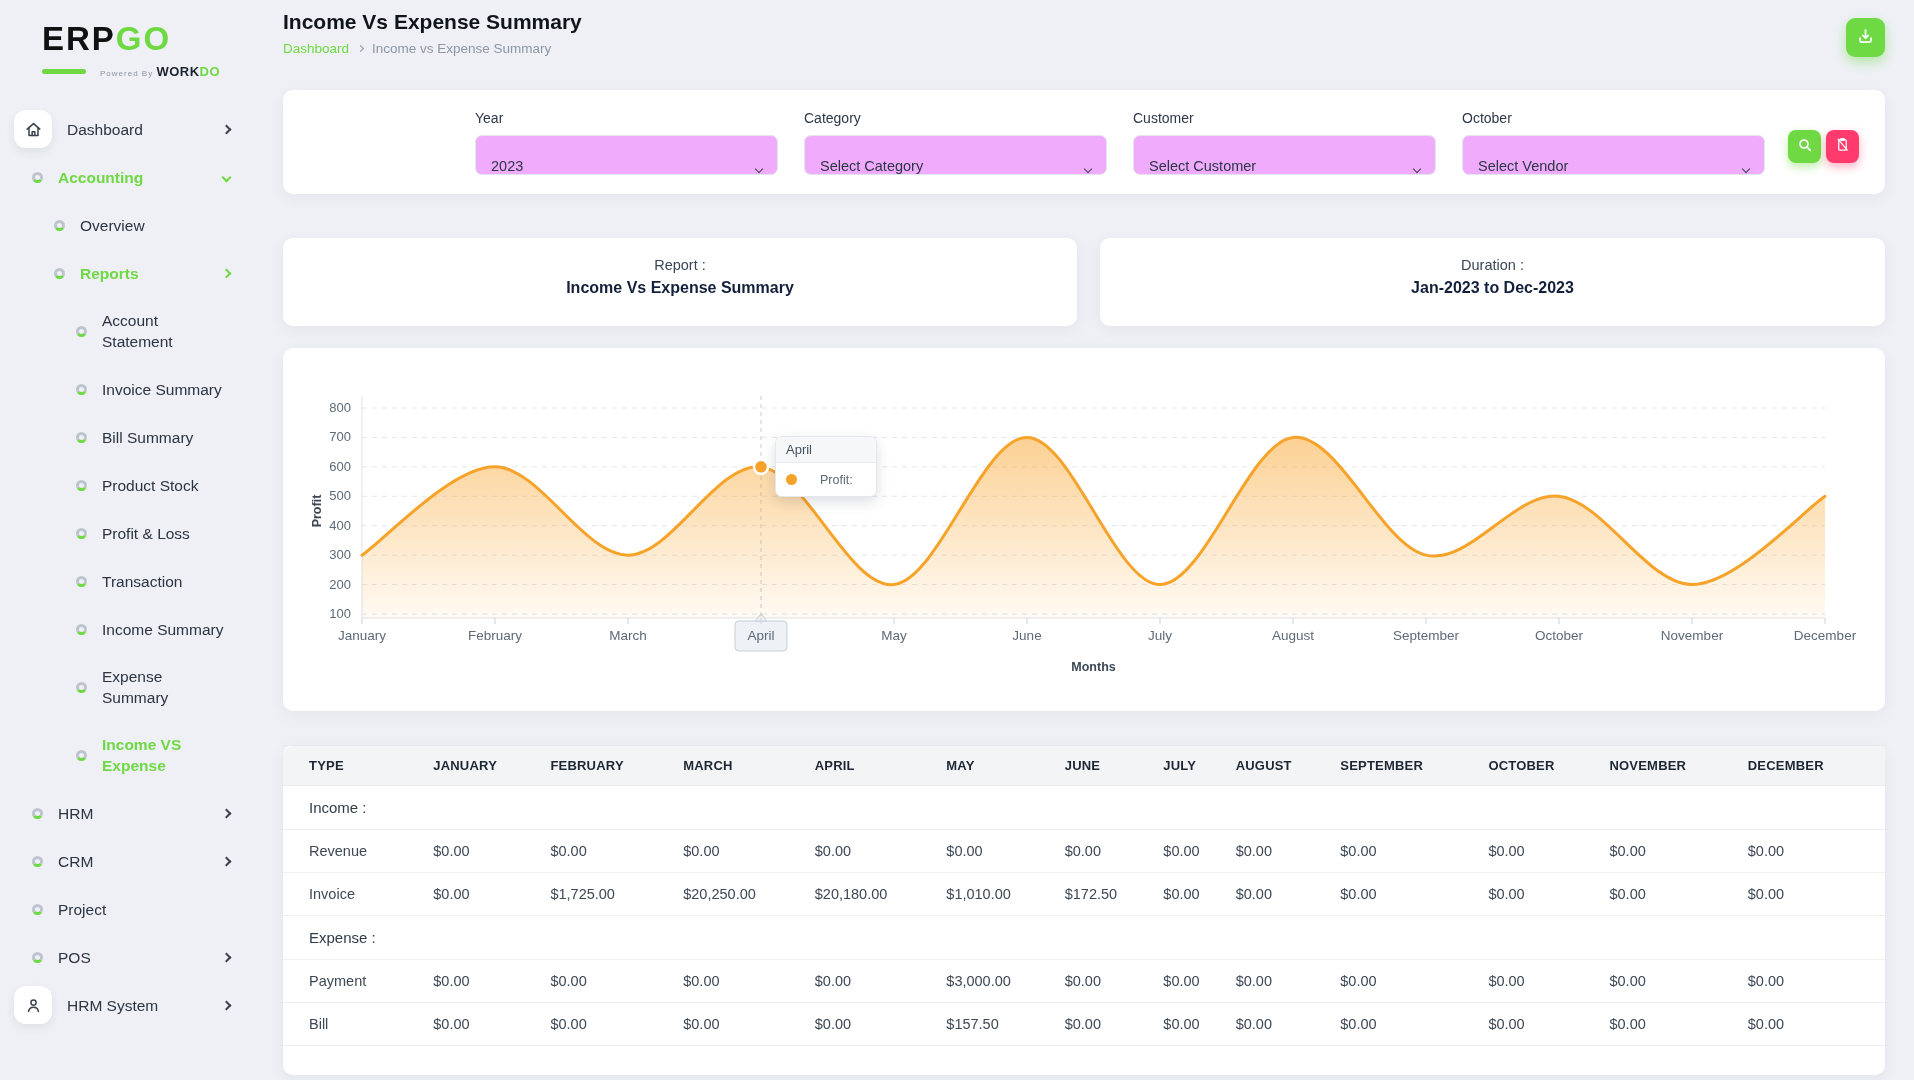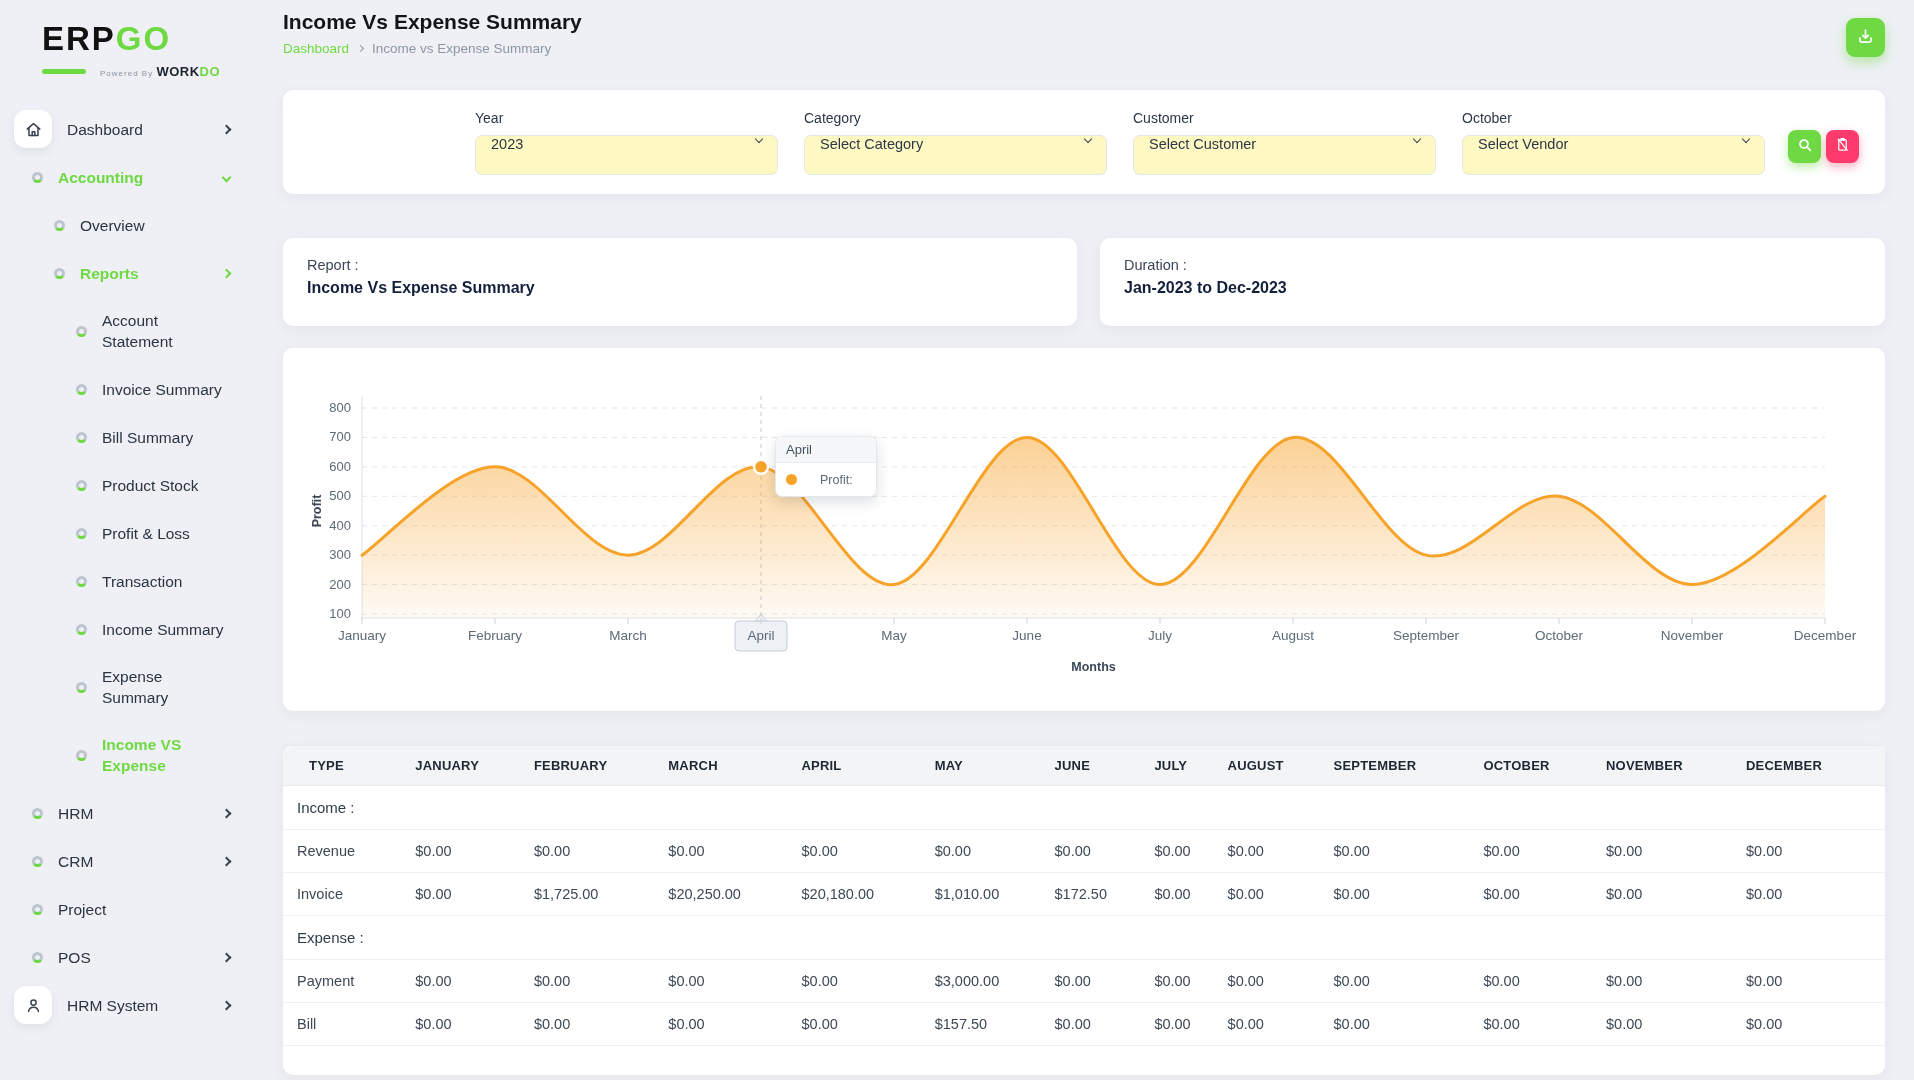--- a/index.html
+++ b/index.html
@@ -41,29 +41,29 @@
   .crumb-sep { width:5px; height:5px; border-right:1.8px solid #8d96a3; border-bottom:1.8px solid #8d96a3; transform:rotate(-45deg); }
   .crumb-cur { color:#8d96a3; }
   .dl-btn { position:absolute; right:0; top:8px; width:39px; height:39px; background:#6fd943; border:none; border-radius:9px; display:flex; align-items:center; justify-content:center; cursor:pointer; box-shadow:0 5px 12px rgba(111,217,67,.45); }
 
   .card { background:#fff; border-radius:10px; box-shadow:0 4px 16px rgba(35,46,60,.05); }
 
   
   .filter-card { margin-top:34px; height:104px; display:flex; align-items:center; padding-left:192px; gap:26px; }
   .f-field { width:303px; }
   .f-label { font-size:14px; color:#2c3748; margin-bottom:9px; }
-  .f-select { height:40px; border:1px solid #e2e5ea; border-radius:7px; display:flex; align-items:flex-start; justify-content:space-between; padding:0 15px; font-size:14.5px; color:#2c3646; cursor:pointer; background:#fef9c3; }
+  .f-select { height:40px; border:1px solid #e2e5ea; border-radius:7px; display:flex; align-items:flex-end; justify-content:space-between; padding:0 15px; font-size:14.5px; color:#2c3646; cursor:pointer; background:#f0abfc; }
   .f-select .chev { margin:0 0 2px 0; width:6px; height:6px; border-width:1.8px; }
   .f-btns { display:flex; gap:5px; margin-left:-3px; align-self:center; margin-top:8px; }
   .btn-sq { width:33px; height:33px; border:none; border-radius:8px; display:flex; align-items:center; justify-content:center; cursor:pointer; }
   .btn-search { background:#6fd943; box-shadow:0 4px 10px rgba(111,217,67,.45); }
   .btn-reset { background:#ff3b6e; box-shadow:0 4px 10px rgba(255,59,110,.4); }
 
   
-  .rcards { display:flex; gap:23px; margin-top:44px; }
+  .rcards { display:flex; gap:23px; margin-top:44px;text-align:center; }
   .rcard { height:88px; padding:19px 24px; }
   .rcard:nth-child(1){ width:794px; } .rcard:nth-child(2){ flex:1; }
   .r-label { font-size:14.5px; color:#3a4656; }
   .r-value { font-size:16px; font-weight:bold; color:#13203b; margin-top:6px; }
 
   
   .chart-card { margin-top:22px; height:363px; position:relative; }
   .chart-card svg { display:block; }
   .grid  { stroke:#e2e6eb; stroke-width:1; stroke-dasharray:5 5; }
   .axis  { stroke:#dde1e7; stroke-width:1; }
@@ -80,21 +80,21 @@
   .tt-body { padding:9px 10px; display:flex; align-items:center; gap:23px; font-size:12.5px; color:#5b6a77; }
   .tt-dot { width:11px; height:11px; border-radius:50%; background:#f7a228; flex:0 0 auto; }
   .tt-val { font-weight:bold; font-size:13px; color:#1c2630; }
 
   
   .table-card { margin-top:34px; padding-bottom:10px; min-height:330px; }
   table { width:100%; border-collapse:collapse; }
   thead th { background:#f3f4f6; border-top:1px solid #e8eaee; border-bottom:1px solid #e8eaee; font-size:13px; color:#1d2733; text-align:left; padding:12px 8px 12px 0; letter-spacing:.2px; }
   thead th:first-child { padding-left:26px; border-top-left-radius:10px; }
   tbody td { border-bottom:1px solid #eef0f3; font-size:14.5px; color:#3d4855; padding:13px 8px 13px 0; }
-  tbody td:first-child { padding-left:14px; }
+  tbody td:first-child { padding-left:26px; }
   .section-row td { color:#2f3c49; font-size:15px; }
 </style>
 </head>
 <body>
 
 <div class="sidebar">
   <div class="logo">
     <div class="logo-word"><span>ERP</span><span class="go">GO</span></div>
     <div class="logo-sub">
       <span class="logo-bar"></span>

